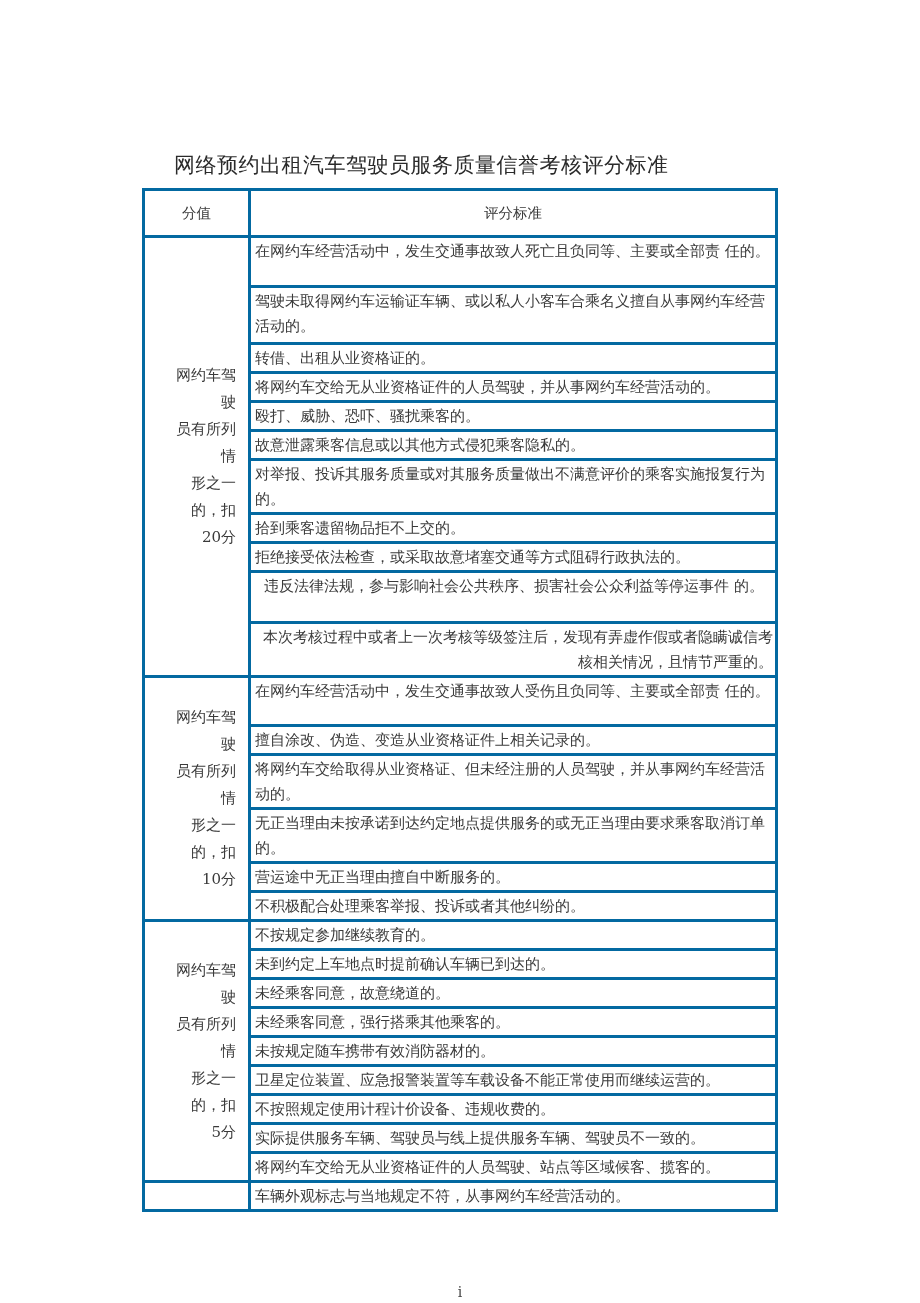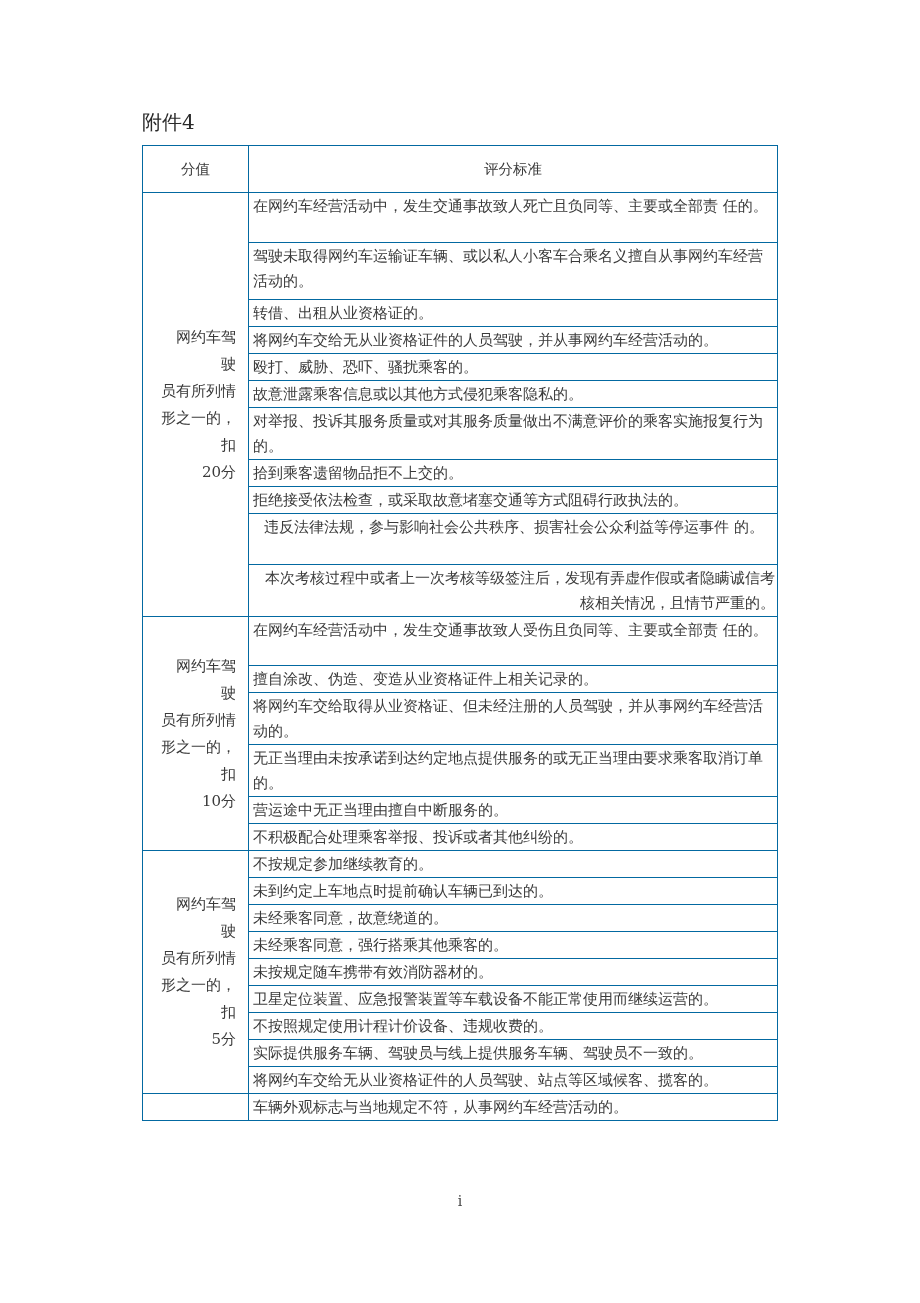--- a/index.html
+++ b/index.html
@@ -34,21 +34,21 @@
     white-space: nowrap;
   }
   table.scoring {
     margin-top: 11px;
     width: 636px;
     border-collapse: collapse;
     table-layout: fixed;
   }
   table.scoring th,
   table.scoring td {
-    border: 1px solid #0369a1;
+    border: 3px solid #0369a1;
     font-weight: normal;
     font-size: 15px;
     color: #3a3a3a;
     box-sizing: border-box;
   }
   table.scoring th {
     height: 47px;
     text-align: center;
     vertical-align: middle;
     font-size: 14.5px;
@@ -72,22 +72,22 @@
     text-align: center;
     font-size: 14px;
     color: #444444;
   }
 </style>
 </head>
 <body>
 
 <div class="content">
 
-  <div class="attachment">附件4</div>
 
+  <div class="doc-title">网络预约出租汽车驾驶员服务质量信誉考核评分标准</div>
 
   <table class="scoring">
     <colgroup>
       <col style="width:106px">
       <col>
     </colgroup>
     <thead>
       <tr>
         <th>分值</th>
         <th>评分标准</th>

